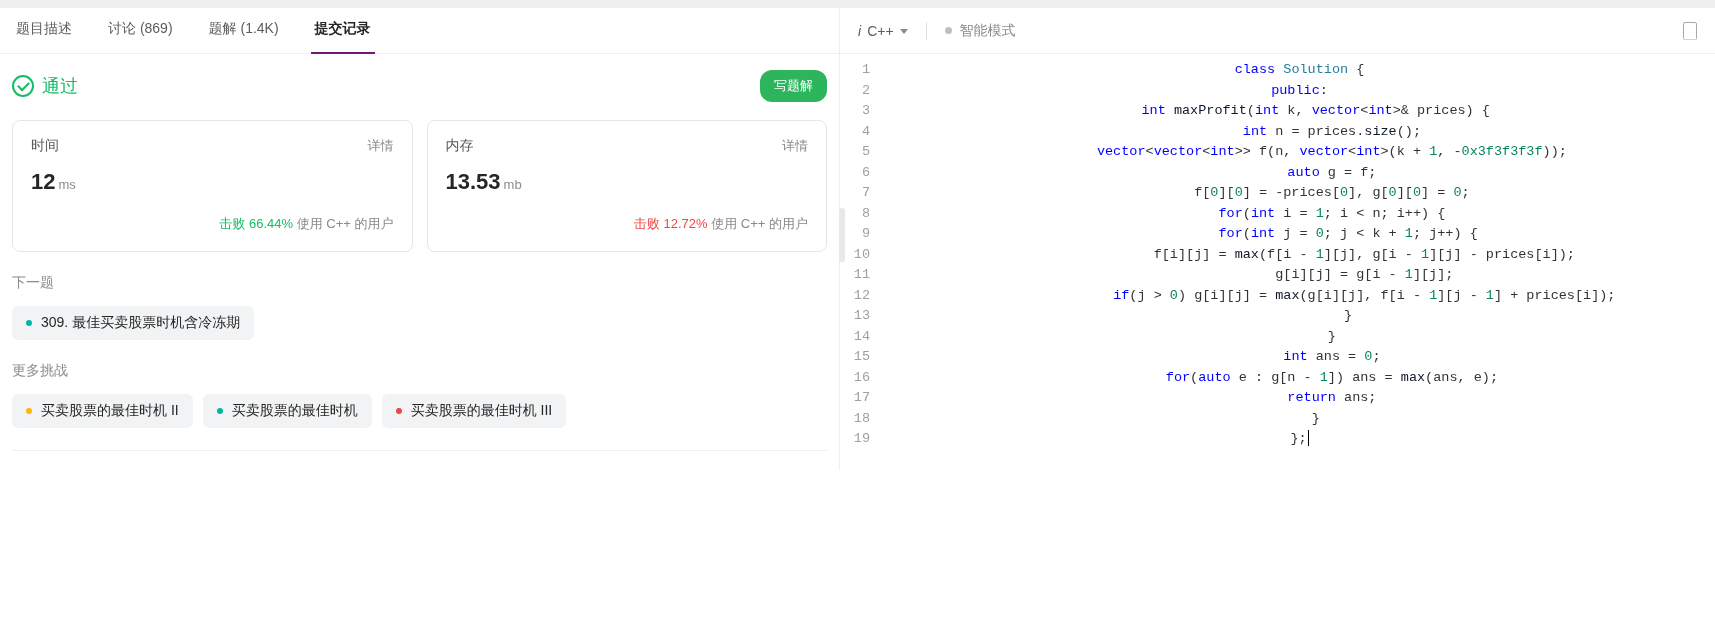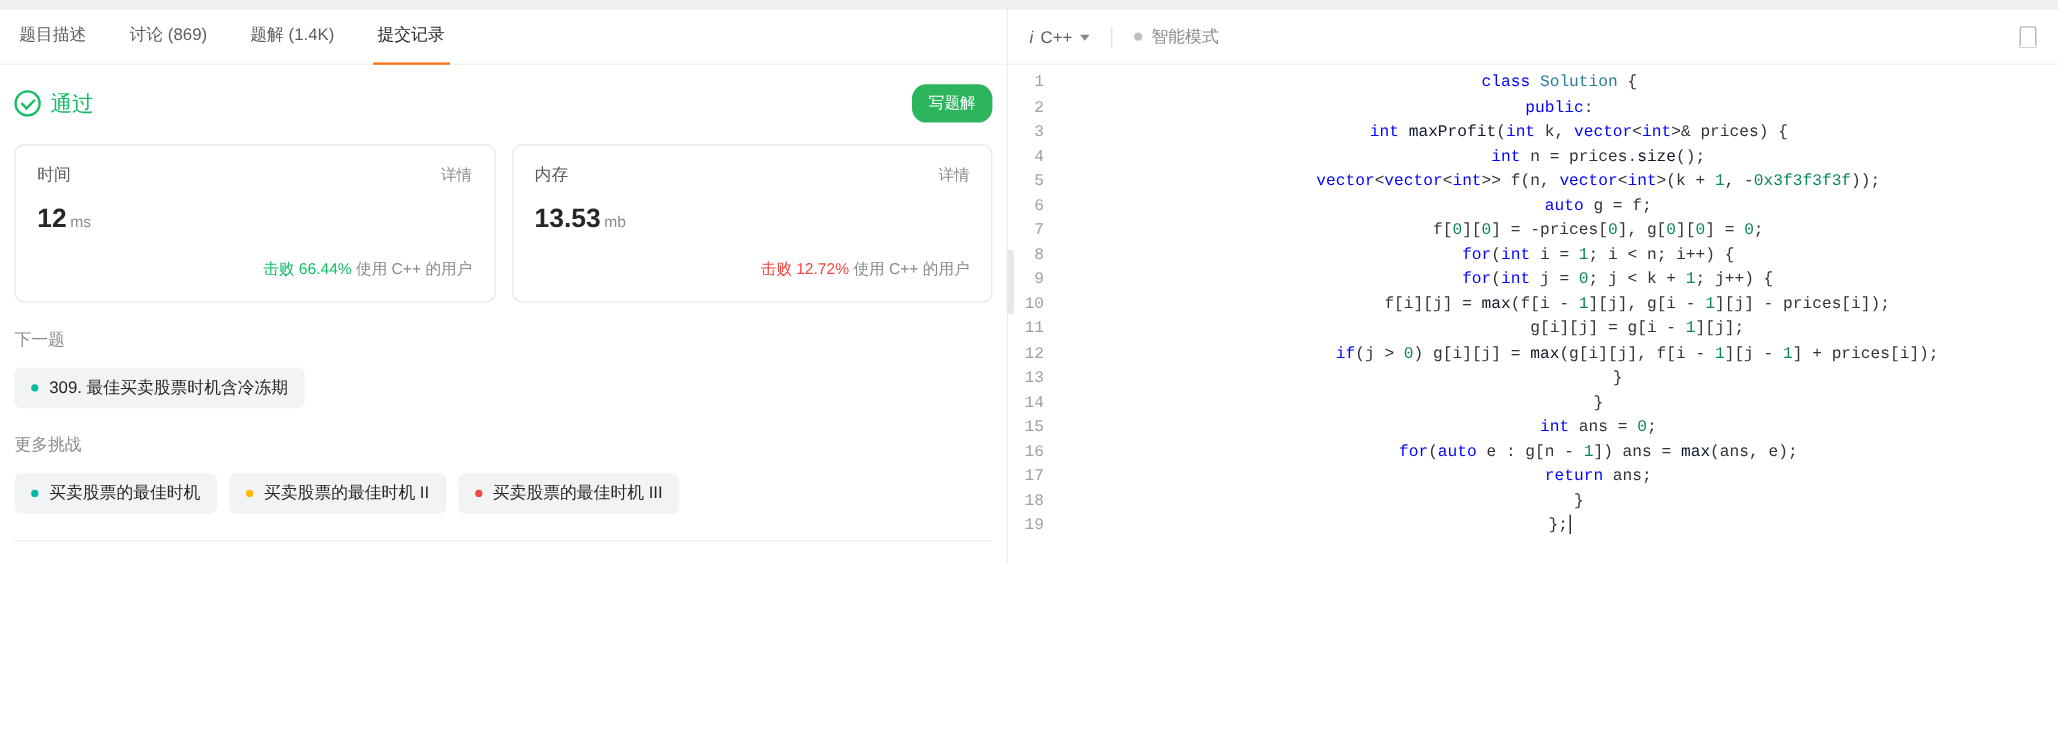--- a/index.html
+++ b/index.html
@@ -43,22 +43,22 @@
     color: #5c5c5c;
     cursor: pointer;
     font-size: 14px;
     border-bottom: 2px solid transparent;
     height: 46px;
     display: flex;
     align-items: center;
   }
   .tab.active {
     color: #262626;
-    font-weight: 400;
-    border-bottom: 2px solid #f97316;
+    font-weight: 700;
+    border-bottom: 2px solid #701a75;
   }
   .content {
     padding: 16px 12px 12px 12px;
     flex: 1;
     overflow: auto;
   }
   .status-row {
     display: flex;
     justify-content: space-between;
     align-items: center;
@@ -364,26 +364,26 @@
       <div class="chip-row">
         <div class="chip">
           <span class="dot blue"></span>
           <span>309. 最佳买卖股票时机含冷冻期</span>
         </div>
       </div>
 
       <div class="section-label">更多挑战</div>
       <div class="chip-row">
         <div class="chip">
+          <span class="dot yellow"></span>
+          <span>买卖股票的最佳时机 II</span>
+        </div>
+        <div class="chip">
           <span class="dot blue"></span>
           <span>买卖股票的最佳时机</span>
-        </div>
-        <div class="chip">
-          <span class="dot yellow"></span>
-          <span>买卖股票的最佳时机 II</span>
         </div>
         <div class="chip">
           <span class="dot red"></span>
           <span>买卖股票的最佳时机 III</span>
         </div>
       </div>
 
       <div class="divider"></div>
 
       <div class="filters">

